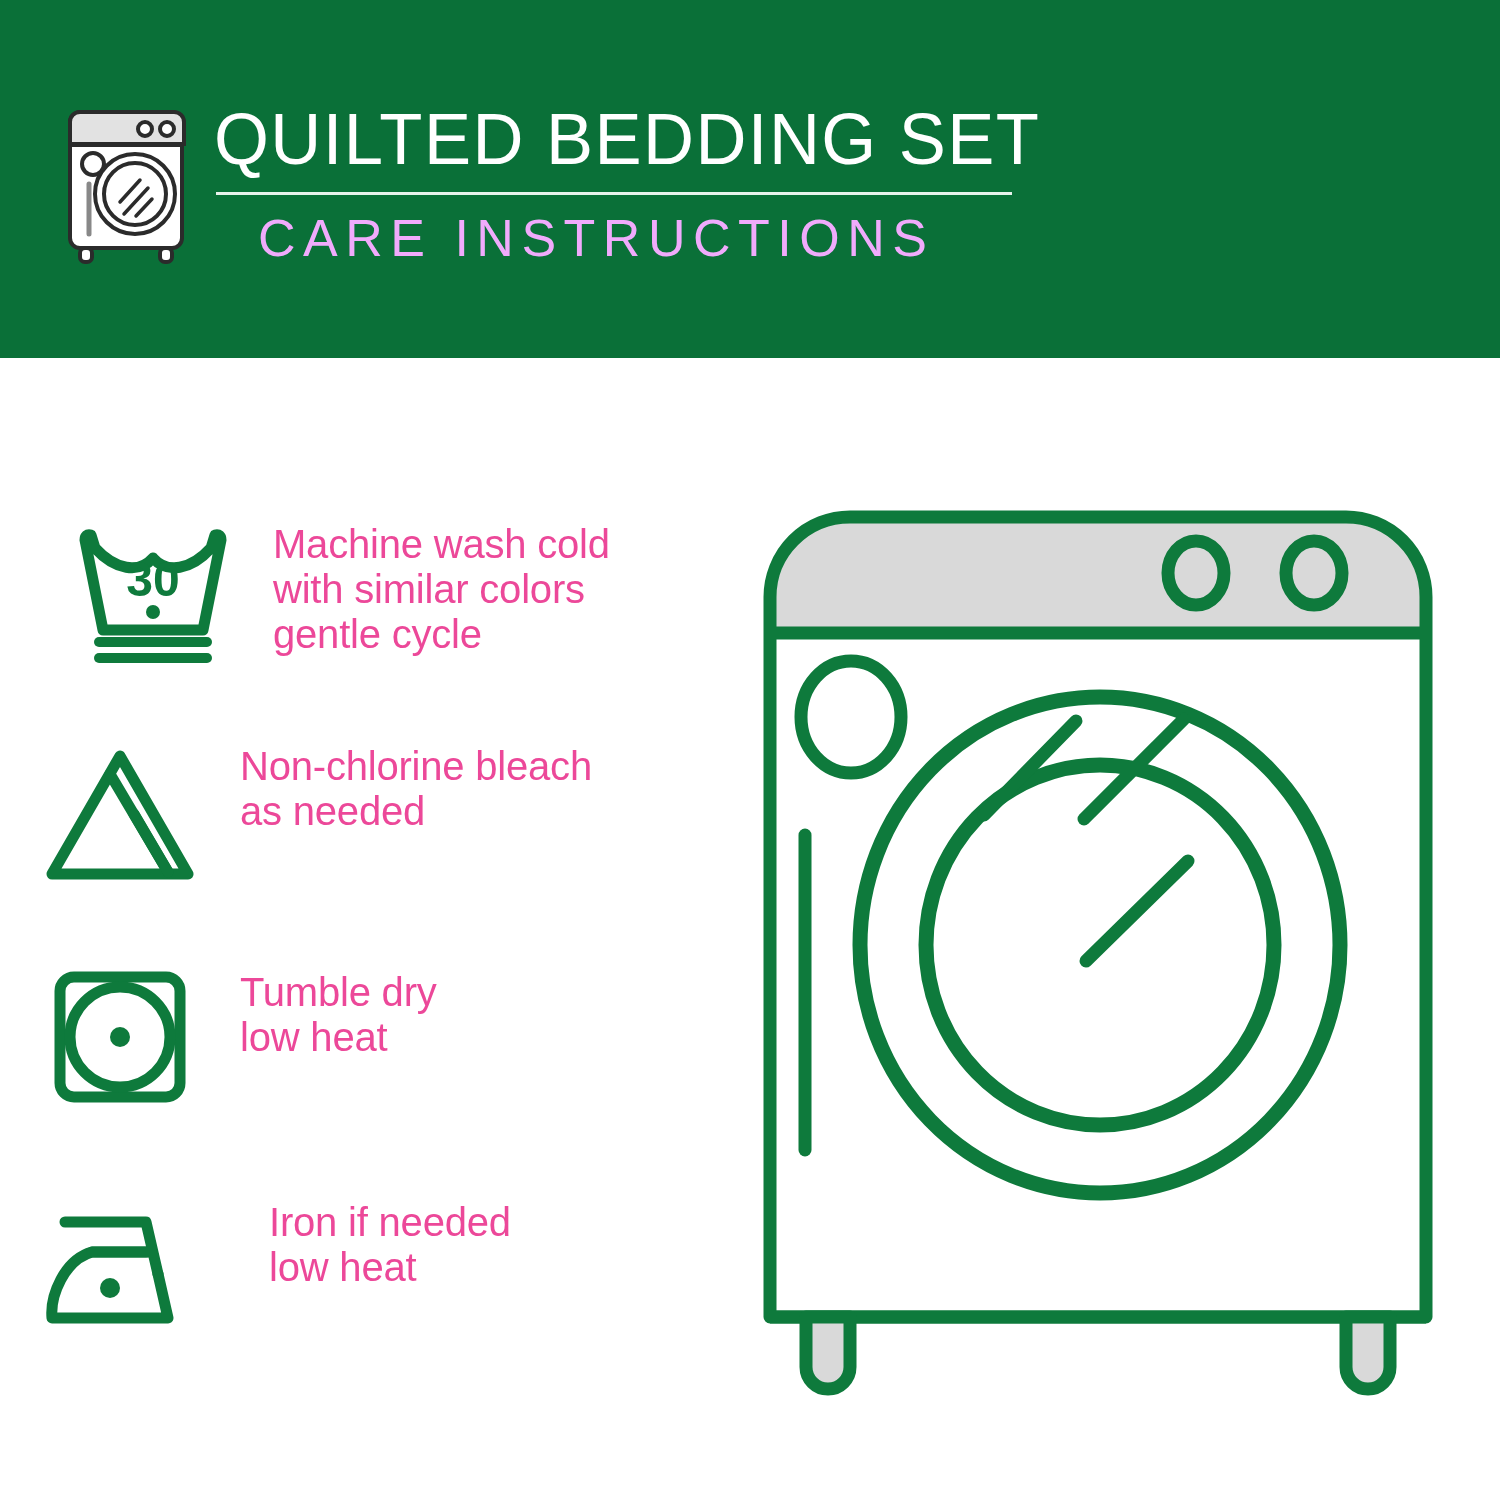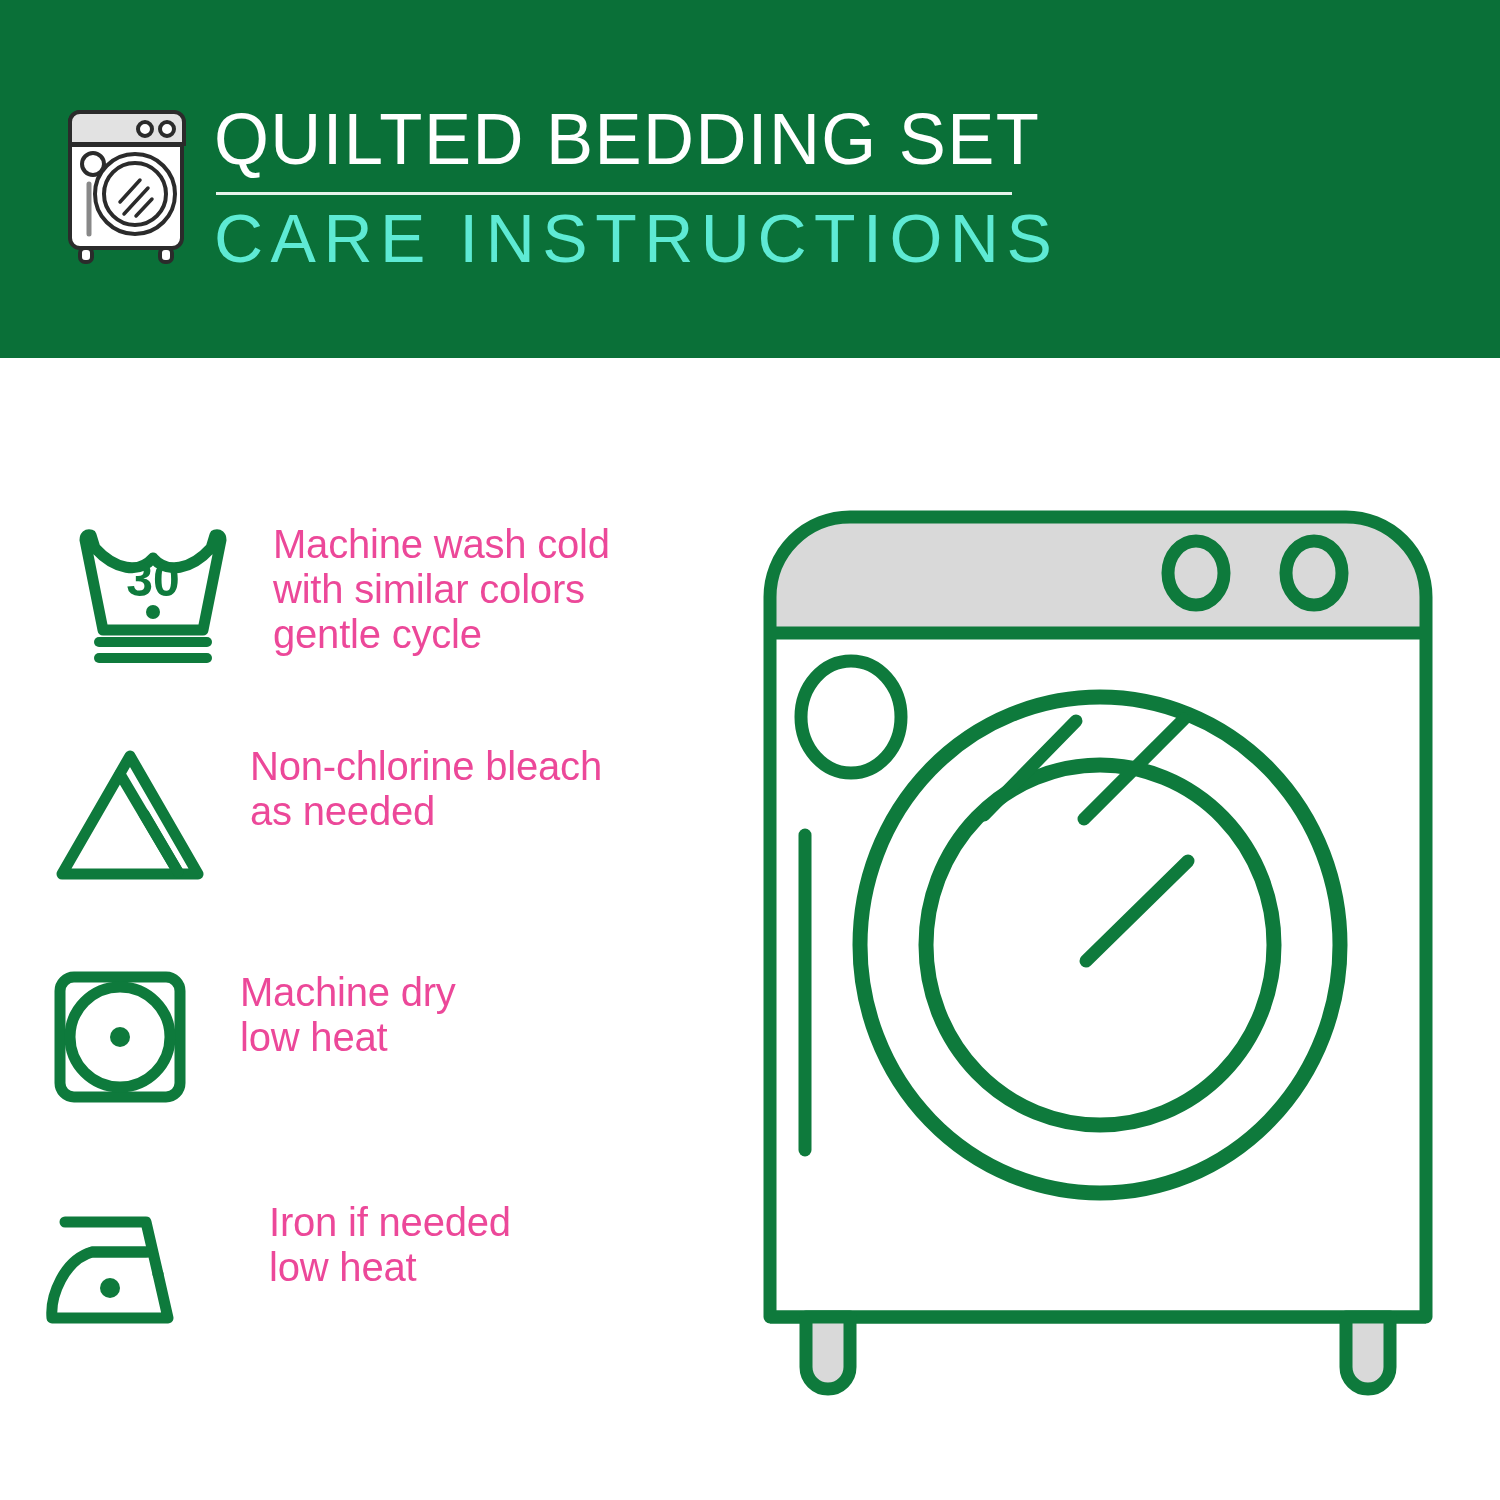--- a/index.html
+++ b/index.html
@@ -49,27 +49,28 @@
     transform: scaleX(0.98);
     transform-origin: left center;
   }
   #header-divider {
     width: 796px;
     height: 3px;
     background: #e8f3ec;
     margin: 14px 0 10px 2px;
   }
   #header-subtitle {
-    color: #5eead4;
-    font-size: 68px;
+    color: #f0abfc;
+    font-size: 52px;
     letter-spacing: 7.5px;
     line-height: 66px;
     font-weight: 400;
     white-space: nowrap;
     font-family: "Liberation Sans", sans-serif;
+    margin-left: 44px;
   }
 
   
   #instruction-list {
     position: absolute;
     left: 0;
     top: 358px;
     width: 720px;
     height: 1142px;
   }
@@ -92,21 +93,21 @@
     color: #ec4899;
     font-size: 40px;
     line-height: 45px;
     font-family: "Liberation Sans", sans-serif;
     letter-spacing: -0.2px;
     white-space: pre-line;
     padding-top: 4px;
   }
 
   #row-wash   { top: 160px; padding-left: 33px; }
-  #row-bleach { top: 382px; margin-left: 10px; }
+  #row-bleach { top: 382px; }
   #row-dry    { top: 608px; }
   #row-iron   { top: 838px; gap: 29px; }
 
   
   #washer-illustration {
     position: absolute;
     left: 748px;
     top: 495px;
     width: 700px;
     height: 920px;
@@ -192,21 +193,21 @@
   </div>
 
   <div class="instruction-row" id="row-dry">
     <div class="instruction-symbol">
       <svg viewBox="0 0 180 150" width="180" height="150" aria-hidden="true">
         <rect x="30" y="11" width="120" height="120" rx="14" fill="none" stroke="#0e7a3c" stroke-width="11"></rect>
         <circle cx="90" cy="71" r="50" fill="none" stroke="#0e7a3c" stroke-width="11"></circle>
         <circle cx="90" cy="71" r="10" fill="#0e7a3c"></circle>
       </svg>
     </div>
-    <div class="instruction-text">Machine dry
+    <div class="instruction-text">Tumble dry
 low heat</div>
   </div>
 
   <div class="instruction-row" id="row-iron">
     <div class="instruction-symbol">
       <svg viewBox="0 0 180 150" width="180" height="150" aria-hidden="true">
 
         <path d="M35 26 L116 26 L128 78" fill="none" stroke="#0e7a3c" stroke-width="11" stroke-linecap="round" stroke-linejoin="round"></path>
 
         <path d="M128 78 L138 122 H22 C20 100 34 64 62 56 H116" fill="none" stroke="#0e7a3c" stroke-width="11" stroke-linecap="round" stroke-linejoin="round"></path>

